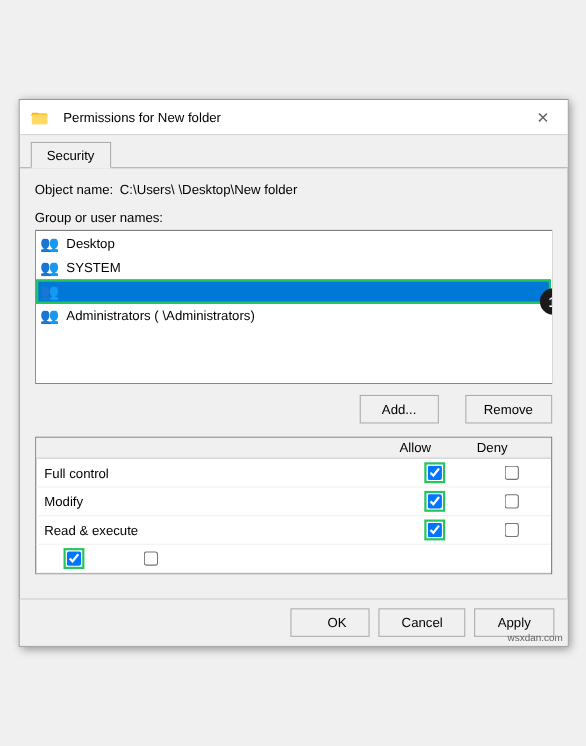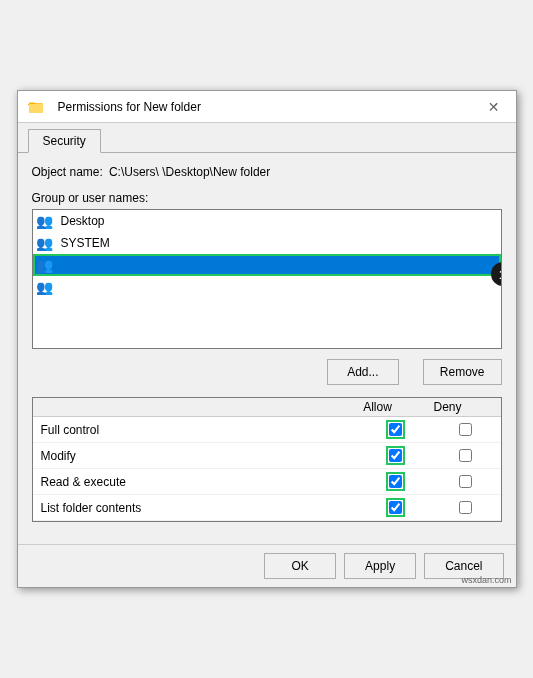--- a/index.html
+++ b/index.html
@@ -218,20 +218,21 @@
       padding: 4px 20px;
       font-size: 12px;
       background: #f0f0f0;
       border: 1px solid #adadad;
       cursor: pointer;
       min-width: 72px;
       height: 26px;
     }
     .btn-ok {
       background: #f0f0f0;
+      text-align: right;
     }
     .circle-badge {
       display: inline-flex;
       align-items: center;
       justify-content: center;
       width: 24px;
       height: 24px;
       background: #1a1a1a;
       color: white;
       border-radius: 50%;
@@ -308,20 +309,21 @@
         </div>
 
         <div class="user-item selected-highlighted" style="position:relative;">
           <span class="user-avatar">👥</span>
           <span style="color:white;"></span>
           <span class="circle-badge badge-1">1</span>
         </div>
 
         <div class="user-item">
           <span class="user-avatar">👥</span>
+          <span>Administrators (            \Administrators)</span>
         </div>
       </div>
     </div>
 
     <div class="button-row">
       <button class="btn">Add...</button>
       <button class="btn">Remove</button>
     </div>
 
     <div class="permissions-section">
@@ -360,21 +362,20 @@
             <div class="perm-row-name">Read &amp; execute</div>
             <div class="perm-row-allow">
               <input type="checkbox" checked="" class="allow-highlight" style="">
             </div>
             <div class="perm-row-deny">
               <input type="checkbox" style="">
             </div>
           </div>
 
           <div class="perm-row">
-            <div class="perm-row-name">List folder contents</div>
             <div class="perm-row-allow">
               <input type="checkbox" checked="" class="allow-highlight" style="">
             </div>
             <div class="perm-row-deny">
               <input type="checkbox" style="">
             </div>
           </div>
 
           <div class="perm-row" style="position:relative;padding-left:48px;">
             <div class="perm-row-name">Read</div>
@@ -398,17 +399,17 @@
       }
       
       .permissions-body {
         position: relative;
       }
     </style>
   </div>
 
   <div class="dialog-footer" style="position:relative;">
     <button class="btn-footer btn-ok">OK</button>
+    <button class="btn-footer">Cancel</button>
     <button class="btn-footer">Apply</button>
-    <button class="btn-footer">Cancel</button>
     <span class="watermark">wsxdan.com</span>
   </div>
 </div>
 
 </body></html>

